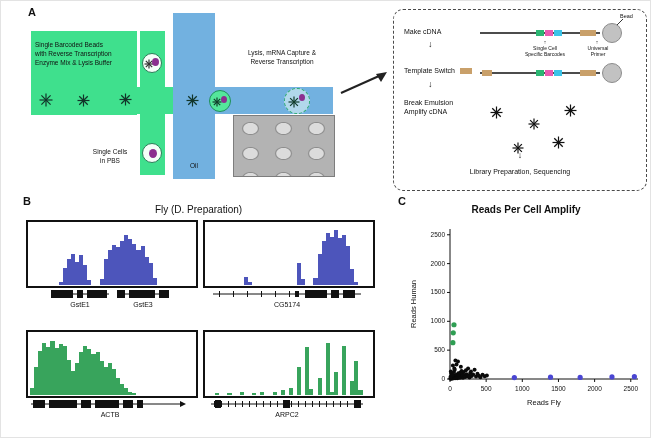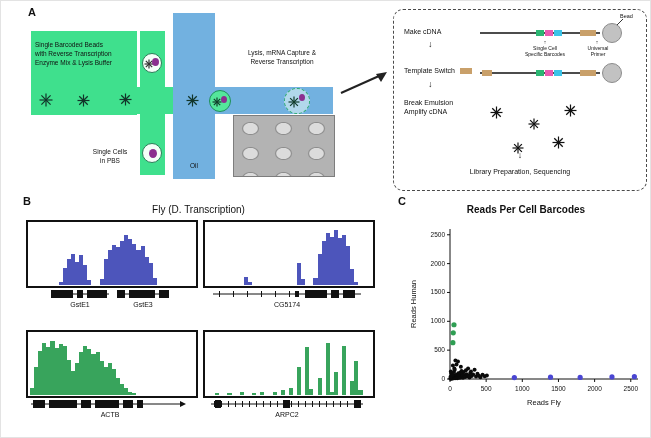--- a/index.html
+++ b/index.html
@@ -205,21 +205,21 @@
           <line x1="6.5" y1="0.5" x2="6.5" y2="12.5" stroke="#111" stroke-width="1.2"></line>
           <line x1="10.742640687119284" y1="2.2573593128807143" x2="2.2573593128807152" y2="10.742640687119286" stroke="#111" stroke-width="1.2"></line>
         </svg>
       </span>
 
     <div class="abs arrowtxt" style="left:0;top:140px;width:100%;text-align:center;">↓</div>
     <div class="abs txt" style="left:0;top:157px;width:100%;text-align:center;font-size:7px;">Library Preparation, Sequencing</div>
   </div>
 
   <span class="abs plabel" style="left:22px;top:194px">B</span>
-  <div class="abs title" style="left:25px;top:203px;width:345px;text-align:center;">Fly (D. Transcription)</div>
+  <div class="abs title" style="left:25px;top:203px;width:345px;text-align:center;">Fly (D. Preparation)</div>
 
   <div class="abs trackbox" style="left:25px;top:219px;width:168px;height:64px;">
     <div class="bars">
         <div class="bar" style="height: 0%; background: rgb(77, 85, 187);"></div>
         <div class="bar" style="height: 0%; background: rgb(77, 85, 187);"></div>
         <div class="bar" style="height: 0%; background: rgb(77, 85, 187);"></div>
         <div class="bar" style="height: 0%; background: rgb(77, 85, 187);"></div>
         <div class="bar" style="height: 0%; background: rgb(77, 85, 187);"></div>
         <div class="bar" style="height: 0%; background: rgb(77, 85, 187);"></div>
         <div class="bar" style="height: 0%; background: rgb(77, 85, 187);"></div>
@@ -433,21 +433,21 @@
   <svg class="abs" style="left:210px;top:397px" width="152" height="12" viewBox="0 0 152 12">
     <line x1="0" y1="6" x2="152" y2="6" stroke="#111" stroke-width="1"></line>
     <line x1="3" y1="6" x2="150" y2="6" stroke="#111" stroke-width="6" stroke-dasharray="1 6"></line>
     <rect x="4" y="2" width="6" height="8" fill="#111"></rect>
     <rect x="72" y="2" width="7" height="8" fill="#111"></rect>
     <rect x="143" y="2" width="7" height="8" fill="#111"></rect>
   </svg>
   <div class="abs genelabel" style="left:202px;top:410px;width:168px;">ARPC2</div>
 
   <span class="abs plabel" style="left:397px;top:194px">C</span>
-  <div class="abs ctitle" style="left:410px;top:203px;width:230px;text-align:center;">Reads Per Cell Barcodes</div>
+  <div class="abs ctitle" style="left:410px;top:203px;width:230px;text-align:center;">Reads Per Cell Amplify</div>
   <svg id="scatter-svg" class="abs" style="left:405px;top:218px" width="243" height="200" viewBox="0 0 243 200">
       <line x1="44" y1="10" x2="44" y2="160" stroke="#111" stroke-width="1"></line>
       <line x1="44" y1="160" x2="232" y2="160" stroke="#111" stroke-width="1"></line>
       <line x1="44" y1="160" x2="44" y2="163" stroke="#111" stroke-width="1"></line>
       <text x="44" y="172" text-anchor="middle" font-size="6.5" fill="#111">0</text>
       <line x1="80.15384615384616" y1="160" x2="80.15384615384616" y2="163" stroke="#111" stroke-width="1"></line>
       <text x="80.15384615384616" y="172" text-anchor="middle" font-size="6.5" fill="#111">500</text>
       <line x1="116.3076923076923" y1="160" x2="116.3076923076923" y2="163" stroke="#111" stroke-width="1"></line>
       <text x="116.3076923076923" y="172" text-anchor="middle" font-size="6.5" fill="#111">1000</text>
       <line x1="152.46153846153845" y1="160" x2="152.46153846153845" y2="163" stroke="#111" stroke-width="1"></line>

